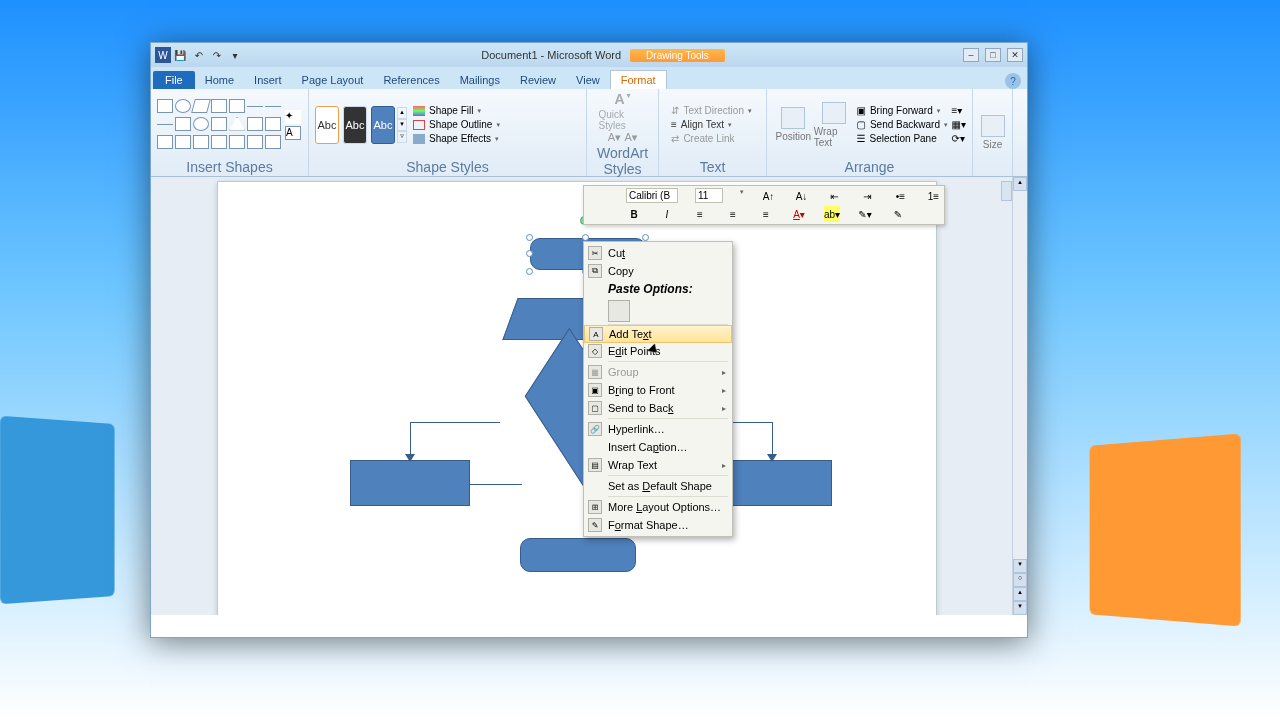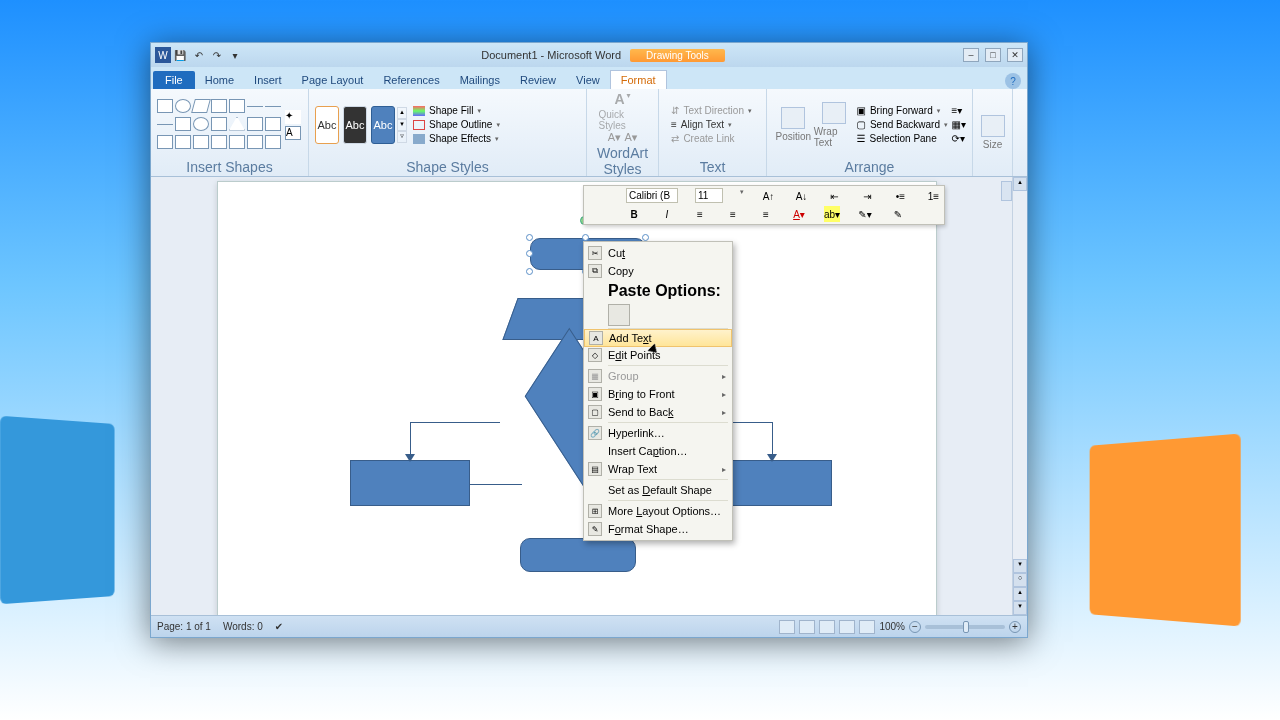--- a/index.html
+++ b/index.html
@@ -69,21 +69,21 @@
 .mini-btn { width:16px; height:16px; display:flex; align-items:center; justify-content:center; border:1px solid transparent; }
 
 
 .ctx-menu { position:absolute; width:150px; background:#f5f5f0; border:1px solid #c0c0b8; box-shadow:2px 3px 6px rgba(0,0,0,0.3); font-size:11px; padding:2px 0; }
 .ctx-item { display:flex; align-items:center; padding:2px 6px 2px 24px; position:relative; cursor:default; min-height:18px; }
 .ctx-item .ctx-icon { position:absolute; left:4px; width:14px; height:14px; border:1px solid #b0b0a8; background:#e8e8e2; font-size:8px; display:flex; align-items:center; justify-content:center; }
 .ctx-item.hl { background:linear-gradient(to bottom,#fff2cc,#ffe599); border:1px solid #f0c36d; margin:-1px 0; }
 .ctx-item .sub-arrow { margin-left:auto; font-size:8px; color:#666; }
 .ctx-item.disabled { color:#999; }
 .ctx-sep { height:1px; background:#dcdcd0; margin:1px 4px 1px 24px; }
-.ctx-label-header { padding:2px 6px 2px 24px; font-weight:bold; font-size:16px; }
+.ctx-label-header { padding:2px 6px 2px 24px; font-weight:bold; font-size:12px;font-style:italic; }
 .ctx-paste-icon { width:22px; height:22px; border:1px solid #b0b0a8; background:#e8e8e2; margin:2px 0 2px 24px; }
 
 
 .sel-handle { position:absolute; width:7px; height:7px; border:1px solid #5b8fc7; background:#fff; border-radius:50%; }
 .sel-rot { position:absolute; width:9px; height:9px; border:1px solid #4a8; background:#8fdb8f; border-radius:50%; }
 
 
 .side-panel-tab { position:absolute; right:0; top:4px; width:11px; height:20px; background:#d9e4f1; border:1px solid #b0c4de; }
 
 
@@ -431,32 +431,14 @@
 
   <div class="vscroll" style="display:flex;flex-direction:column;">
     <div class="sbtn">▴</div>
     <div style="flex:1;"></div>
     <div class="sbtn">▾</div>
     <div class="sbtn">○</div>
     <div class="sbtn">▴</div>
     <div class="sbtn">▾</div>
   </div>
 
-  <div class="statusbar">
-    <span>Page: 1 of 1</span>
-    <span>Words: 0</span>
-    <span>✔</span>
-    <div class="right">
-      <div class="view-btn"></div>
-      <div class="view-btn"></div>
-      <div class="view-btn"></div>
-      <div class="view-btn"></div>
-      <div class="view-btn"></div>
-      <span>100%</span>
-      <span style="border:1px solid #7896b4;border-radius:50%;width:12px;height:12px;text-align:center;line-height:10px;">−</span>
-      <div class="zoom-slider">
-          <div class="zoom-thumb"></div>
-        </div>
-      <span style="border:1px solid #7896b4;border-radius:50%;width:12px;height:12px;text-align:center;line-height:10px;">+</span>
-    </div>
-  </div>
 
 </div>
 
 </body></html>

